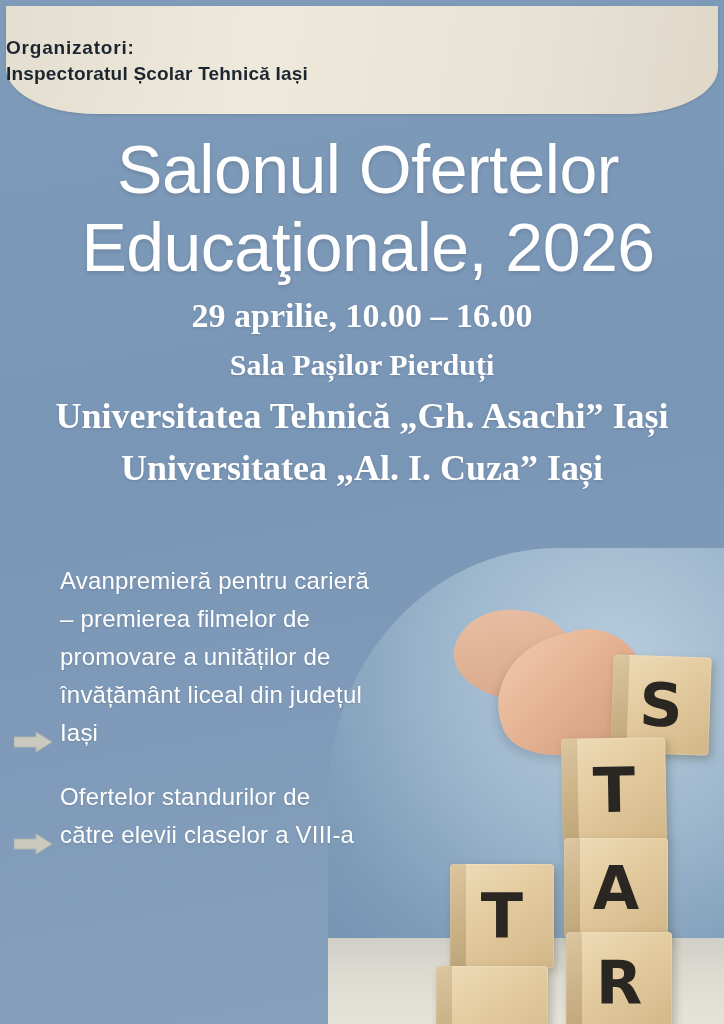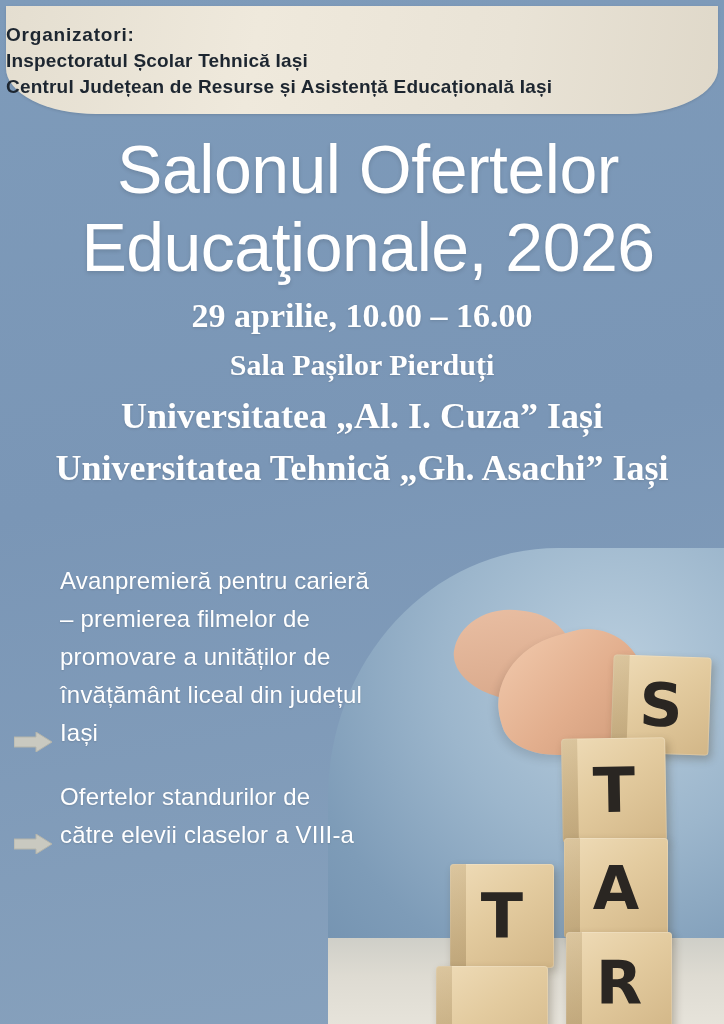--- a/index.html
+++ b/index.html
@@ -197,21 +197,20 @@
   }
 </style>
 </head>
 <body>
 
 <div class="poster">
 
   <div class="organizers">
     <div class="line lead">Organizatori:</div>
     <div class="line">Inspectoratul Școlar Tehnică Iași</div>
-    <div class="line">Centrul Județean de Resurse și Asistență Educațională Iași</div>
   </div>
 
   <div class="photo">
     <div class="photo-bg"></div>
     <div class="photo-floor"></div>
     <div class="hand2"></div>
     <div class="hand"></div>
 
     <div class="block b-s">
       <span class="side"></span>
@@ -240,22 +239,22 @@
   </div>
 
   <div class="title-block">
     <div class="title-line">Salonul Ofertelor</div>
     <div class="title-line">Educaţionale, 2026</div>
   </div>
 
   <div class="details">
     <div class="d-line d1">29 aprilie, 10.00 – 16.00</div>
     <div class="d-line d2">Sala Pașilor Pierduți</div>
+    <div class="d-line d4">Universitatea Tehnică „Gh. Asachi”  Iași</div>
     <div class="d-line d3">Universitatea „Al. I. Cuza” Iași</div>
-    <div class="d-line d4">Universitatea Tehnică „Gh. Asachi”  Iași</div>
   </div>
 
   <div class="bullets">
     <div class="bullet">
       <span class="arrow">
         <svg width="38" height="20" viewBox="0 0 38 20">
           <polygon points="0,5 22,5 22,0 38,10 22,20 22,15 0,15" fill="#c9c9c0" stroke="#b5b5ab" stroke-width="1"></polygon>
         </svg>
       </span>
       <span class="bullet-text">Avanpremieră pentru carieră

